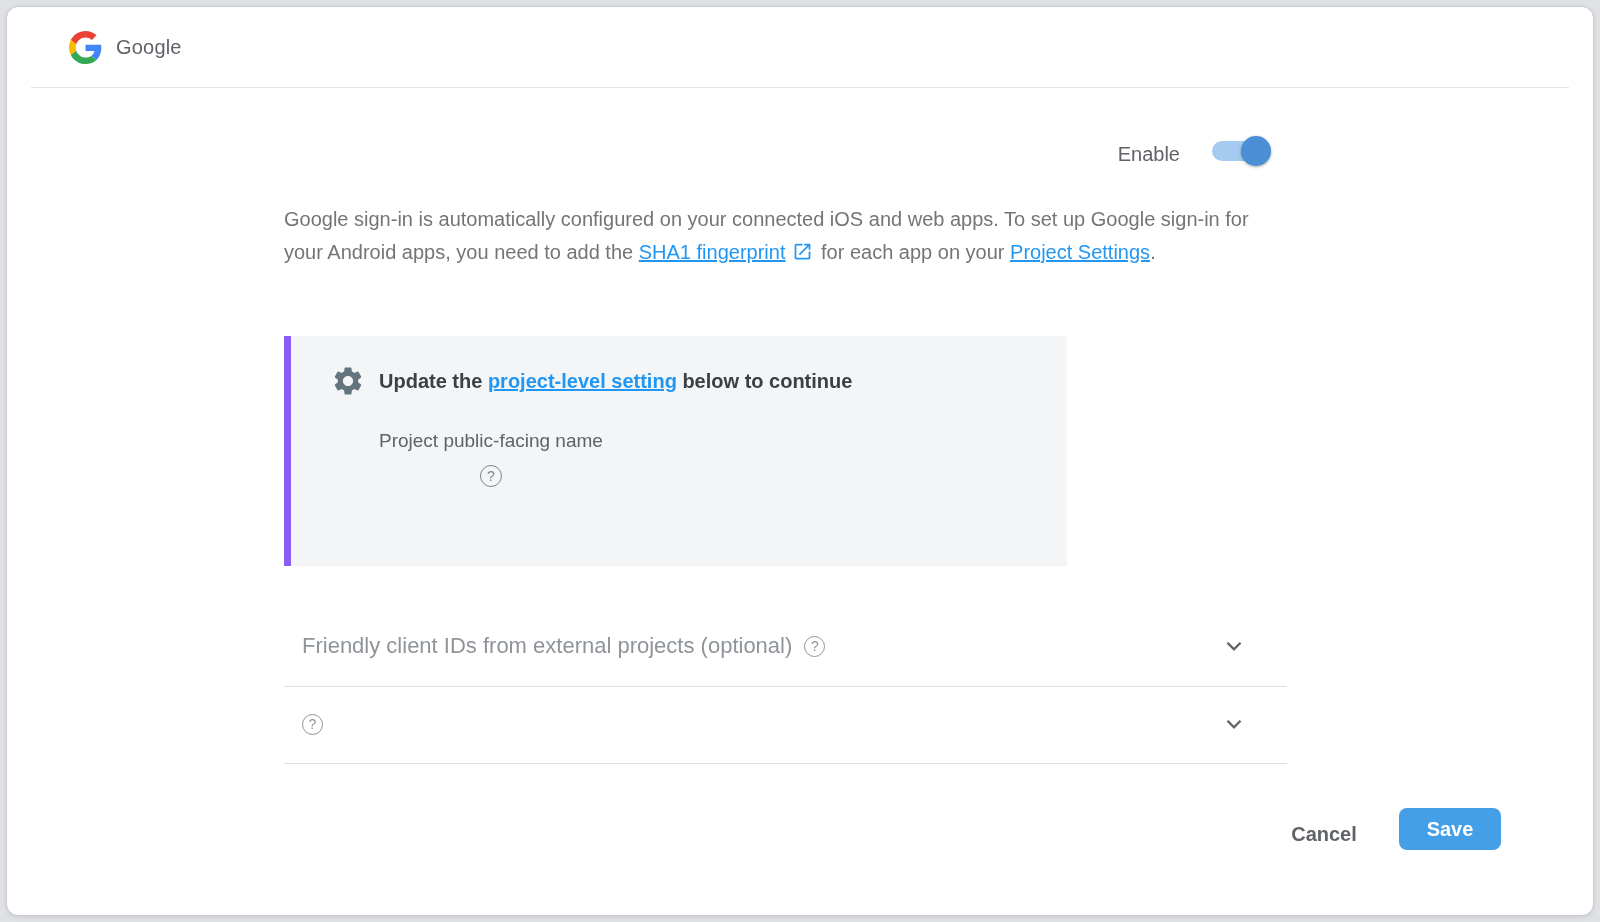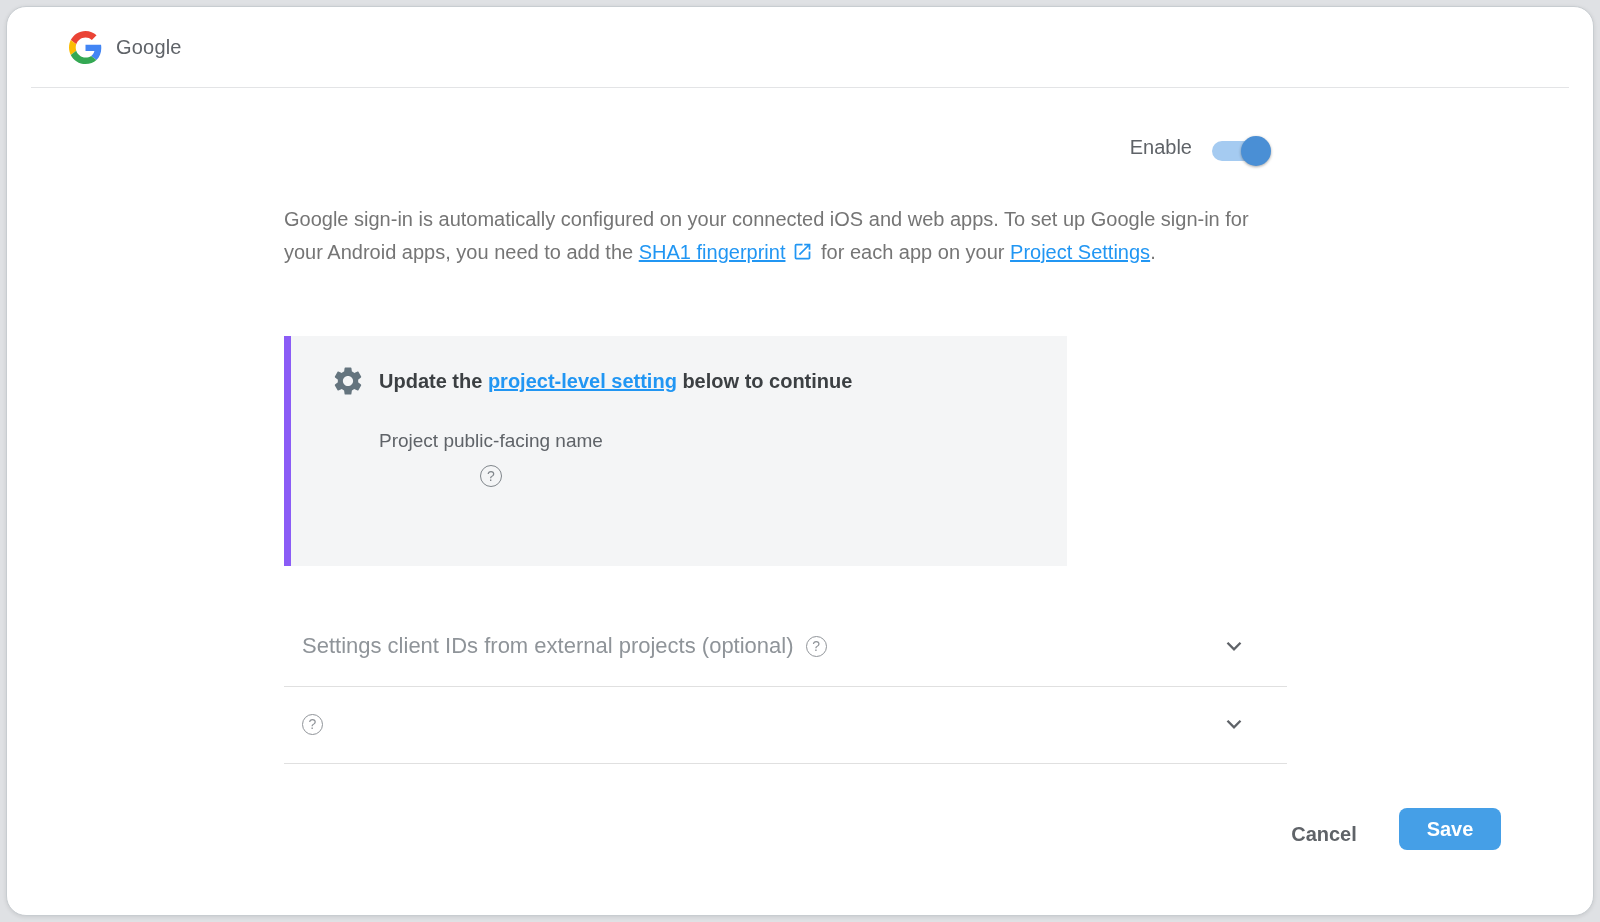--- a/index.html
+++ b/index.html
@@ -8,21 +8,21 @@
     background: #dfe1e4;
     font-family: "Liberation Sans", "DejaVu Sans", sans-serif;
     overflow: hidden;
   }
   .card {
     position: absolute;
     left: 6px; top: 6px;
     width: 1588px; height: 910px;
     background: #ffffff;
     border: 1px solid #c8cdd1;
-    border-radius: 20px;
+    border-radius: 12px;
     box-shadow: 0 1px 4px rgba(0,0,0,0.10);
     overflow: hidden;
   }
 
   
   .header {
     position: absolute; top: 0; left: 0; right: 0; height: 80px;
     display: flex; align-items: center; gap: 14px;
     padding-left: 62px;
   }
@@ -30,21 +30,21 @@
   .g-logo svg { width: 33px; height: 33px; }
   .provider-title { font-size: 20px; color: #5f6368; letter-spacing: 0.2px; }
   .header-divider {
     position: absolute; top: 80px; left: 24px; right: 24px;
     height: 0; border-top: 1px solid #e3e4e6;
   }
 
   
   .enable-row {
     position: absolute; top: 129px; right: 322px;
-    display: flex; align-items: flex-start; gap: 20px; height: 30px;
+    display: flex; align-items: flex-end; gap: 32px; height: 30px;
   }
   .enable-label { font-size: 20px; color: #5f6368; }
   .toggle { position: relative; width: 59px; height: 30px; display: inline-block; cursor: pointer; }
   .toggle-track {
     position: absolute; left: 0; top: 5px;
     width: 48px; height: 20px; border-radius: 10px;
     background: #a5cbf1;
   }
   .toggle-knob {
     position: absolute; right: 0; top: 0;
@@ -174,21 +174,21 @@
         </svg>
     </span>
     <div class="callout-title"><span>Update the </span><a class="link" href="#">project-level setting</a><span> below to continue</span></div>
     <div class="field-label-row">
       <span>Project public-facing name</span>
       <span class="help-icon">?</span>
     </div>
   </div>
 
   <div class="section-row row1">
-    <span class="section-label">Settings client IDs from external projects (optional)</span>
+    <span class="section-label">Friendly client IDs from external projects (optional)</span>
     <span class="help-icon">?</span>
     <span class="chevron">
       <svg viewBox="0 0 24 24">
           <path d="M6 9l6 6 6-6" fill="none" stroke="#5f6368" stroke-width="2.2"></path>
         </svg>
     </span>
   </div>
   <div class="divider d1"></div>
 
   <div class="section-row row2">

